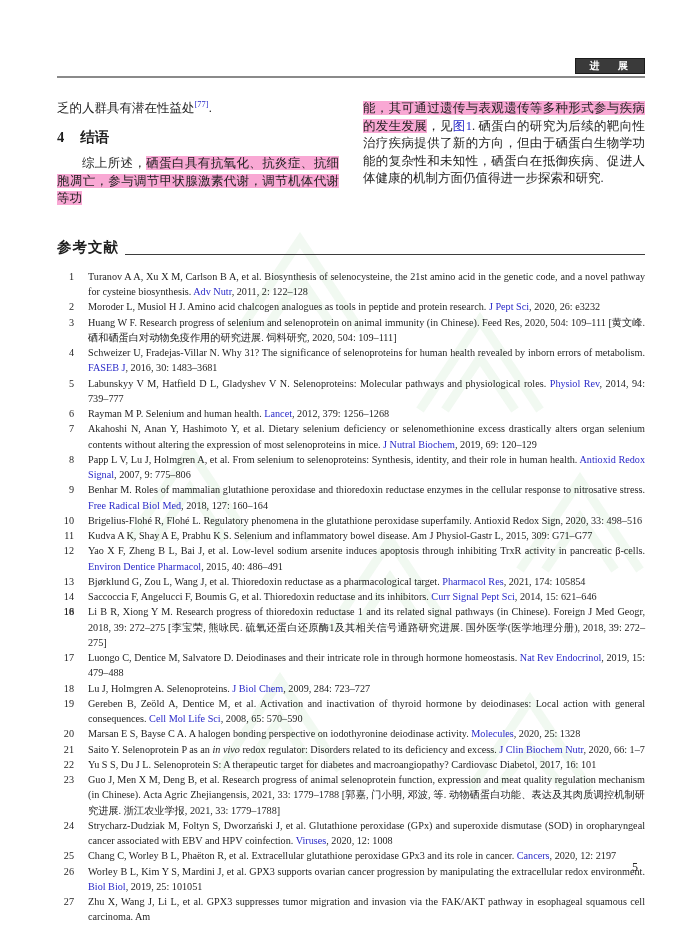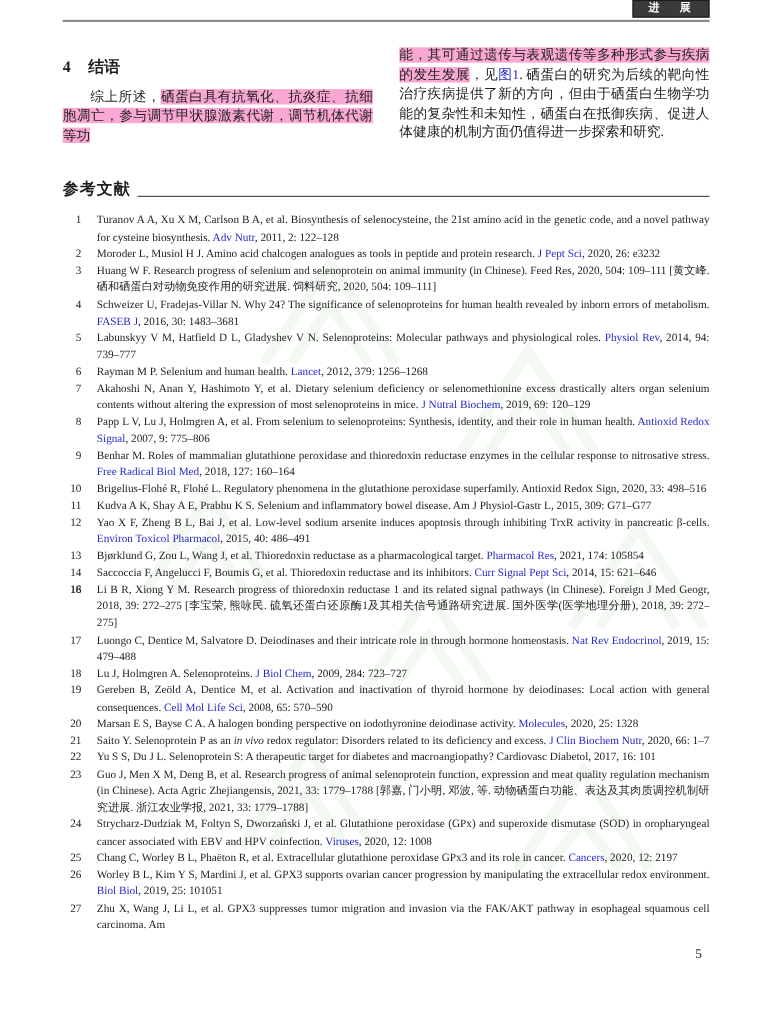--- a/index.html
+++ b/index.html
@@ -16,21 +16,21 @@
   }
   .watermark {
     position: absolute;
     left: 0; top: 210px;
     width: 700px; height: 620px;
     pointer-events: none;
     opacity: 0.5;
   }
   .content { position: relative; padding: 0 55px 0 57px; }
   
-  .hdr { }
+  .hdr { padding-top: 58px; }
   .badge-row { display: flex; justify-content: flex-end; }
   .badge {
     background: #3a3a3a;
     border: 1px solid #1c1c1c;
     color: #ffffff;
     font-size: 10px;
     font-weight: bold;
     letter-spacing: 8px;
     padding: 1px 8px 2px 14px;
     line-height: 11px;
@@ -103,20 +103,21 @@
 
     <div class="hdr">
       <div class="badge-row">
         <span class="badge">进 展</span>
       </div>
       <div class="hdr-line"></div>
     </div>
 
     <div class="cols">
       <div class="col">
+        <p><span>乏的人群具有潜在性益处</span><sup class="refmark blue">[77]</sup><span>.</span></p>
         <h2 class="sec-heading"><span class="sec-num">4</span><span>结语</span></h2>
         <p class="para-indent"><span>综上所述，</span><mark class="hl">硒蛋白具有抗氧化、抗炎症、抗细胞凋亡，参与调节甲状腺激素代谢，调节机体代谢等功</mark></p>
       </div>
       <div class="col">
         <p><mark class="hl">能，其可通过遗传与表观遗传等多种形式参与疾病的发生发展</mark><span>，见</span><span class="blue">图1</span><span>. 硒蛋白的研究为后续的靶向性治疗疾病提供了新的方向，但由于硒蛋白生物学功能的复杂性和未知性，硒蛋白在抵御疾病、促进人体健康的机制方面仍值得进一步探索和研究.</span></p>
       </div>
     </div>
 
     <div class="refs-head-row">
       <span class="refs-heading">参考文献</span>
@@ -134,21 +135,21 @@
     <span><span>Moroder L, Musiol H J. Amino acid chalcogen analogues as tools in peptide and protein research. </span><span class="jlink">J Pept Sci</span><span>, 2020, 26: e3232</span></span>
   </li>
 
   <li>
     <span class="ref-num">3</span>
     <span><span>Huang W F. Research progress of selenium and selenoprotein on animal immunity (in Chinese). Feed Res, 2020, 504: 109–111 [黄文峰. 硒和硒蛋白对动物免疫作用的研究进展. 饲料研究, 2020, 504: 109–111]</span></span>
   </li>
 
   <li>
     <span class="ref-num">4</span>
-    <span><span>Schweizer U, Fradejas-Villar N. Why 24? The significance of selenoproteins for human health revealed by inborn errors of metabolism. </span><span class="jlink">FASEB J</span><span>, 2016, 30: 1483–3681</span></span>
+    <span><span>Schweizer U, Fradejas-Villar N. Why 31? The significance of selenoproteins for human health revealed by inborn errors of metabolism. </span><span class="jlink">FASEB J</span><span>, 2016, 30: 1483–3681</span></span>
   </li>
 
   <li>
     <span class="ref-num">5</span>
     <span><span>Labunskyy V M, Hatfield D L, Gladyshev V N. Selenoproteins: Molecular pathways and physiological roles. </span><span class="jlink">Physiol Rev</span><span>, 2014, 94: 739–777</span></span>
   </li>
 
   <li>
     <span class="ref-num">6</span>
     <span><span>Rayman M P. Selenium and human health. </span><span class="jlink">Lancet</span><span>, 2012, 379: 1256–1268</span></span>
@@ -174,21 +175,21 @@
     <span><span>Brigelius-Flohé R, Flohé L. Regulatory phenomena in the glutathione peroxidase superfamily. Antioxid Redox Sign, 2020, 33: 498–516</span></span>
   </li>
 
   <li>
     <span class="ref-num">11</span>
     <span><span>Kudva A K, Shay A E, Prabhu K S. Selenium and inflammatory bowel disease. Am J Physiol-Gastr L, 2015, 309: G71–G77</span></span>
   </li>
 
   <li>
     <span class="ref-num">12</span>
-    <span><span>Yao X F, Zheng B L, Bai J, et al. Low-level sodium arsenite induces apoptosis through inhibiting TrxR activity in pancreatic β-cells. </span><span class="jlink">Environ Toxicol Pharmacol</span><span>, 2015, 40: 486–491</span></span>
+    <span><span>Yao X F, Zheng B L, Bai J, et al. Low-level sodium arsenite induces apoptosis through inhibiting TrxR activity in pancreatic β-cells. </span><span class="jlink">Environ Dentice Pharmacol</span><span>, 2015, 40: 486–491</span></span>
   </li>
 
   <li>
     <span class="ref-num">13</span>
     <span><span>Bjørklund G, Zou L, Wang J, et al. Thioredoxin reductase as a pharmacological target. </span><span class="jlink">Pharmacol Res</span><span>, 2021, 174: 105854</span></span>
   </li>
 
   <li>
     <span class="ref-num">14</span>
     <span><span>Saccoccia F, Angelucci F, Boumis G, et al. Thioredoxin reductase and its inhibitors. </span><span class="jlink">Curr Signal Pept Sci</span><span>, 2014, 15: 621–646</span></span>

